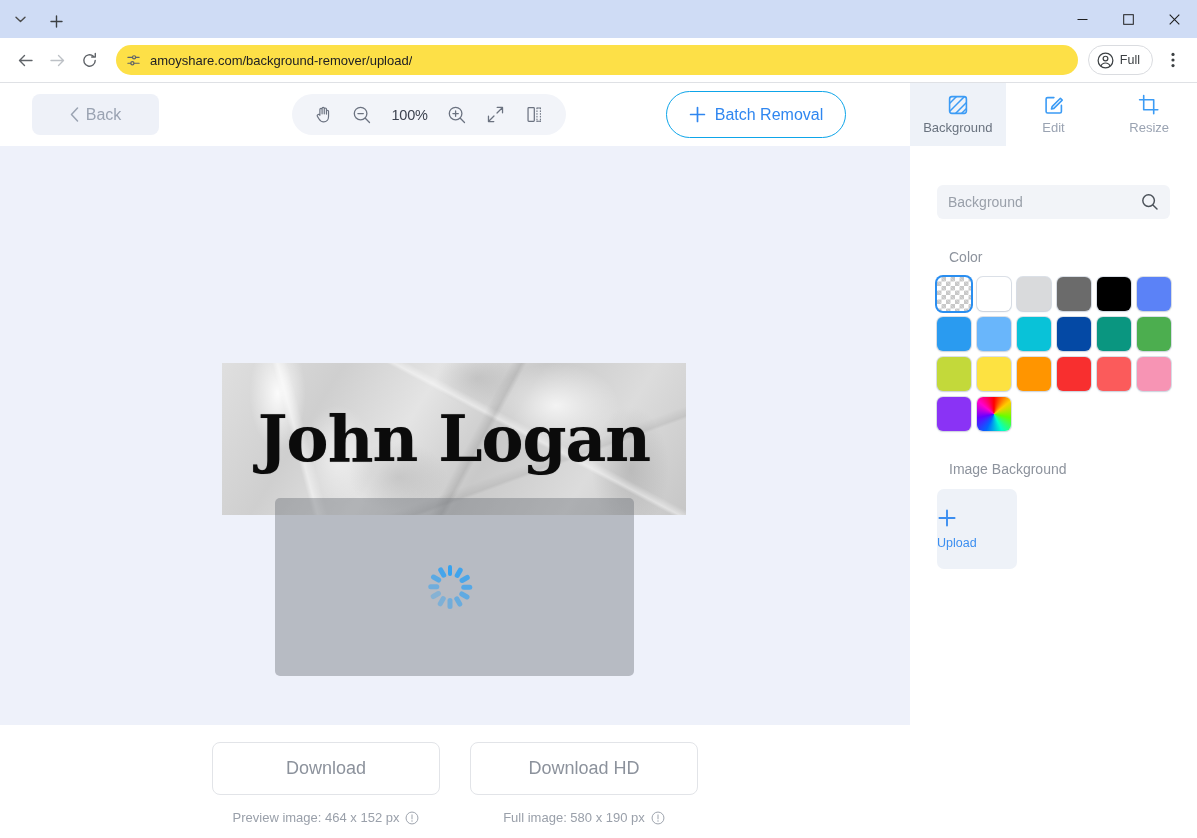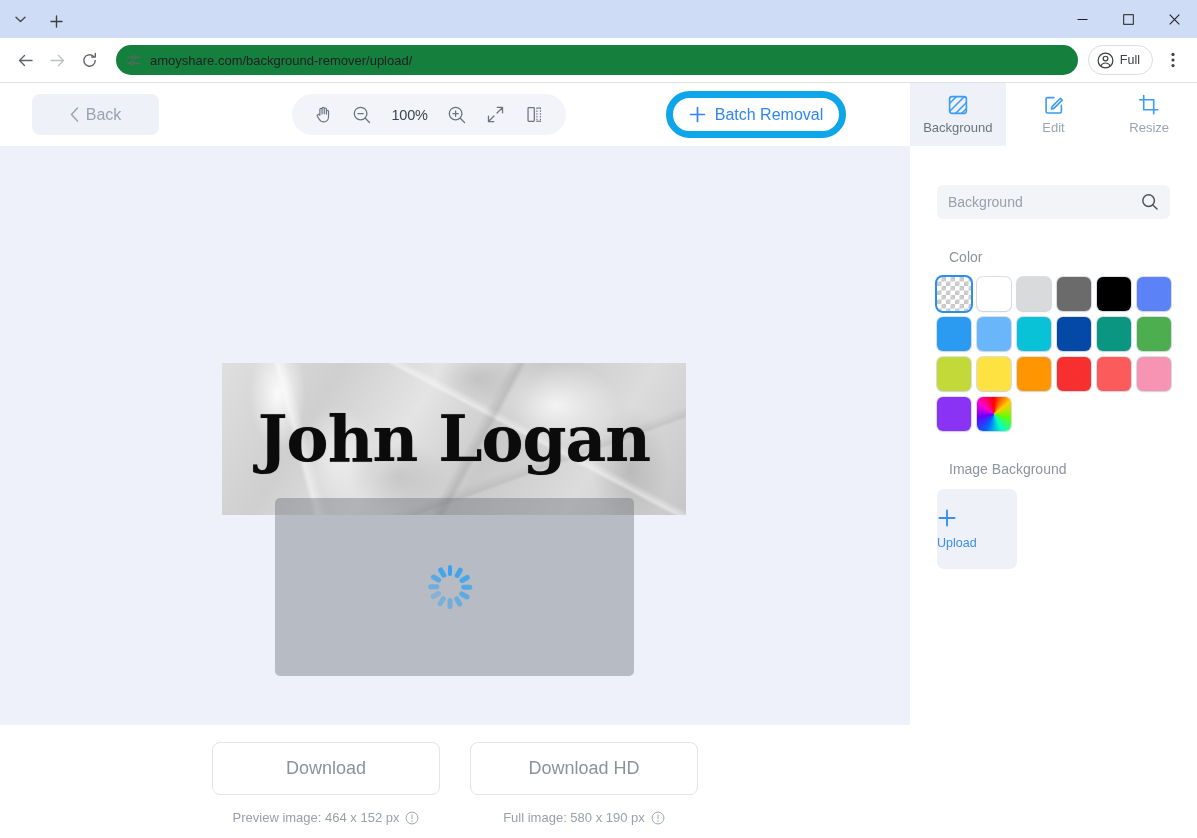--- a/index.html
+++ b/index.html
@@ -91,21 +91,21 @@
     width: 30px; height: 30px;
     display: flex; align-items: center; justify-content: center;
     border-radius: 50%;
     color: #5f6368;
     flex: 0 0 auto;
   }
   .nav-btn.disabled { color: #bdc1c6; }
   .omnibox {
     flex: 1 1 auto;
     height: 30px;
-    background: #15803d;
+    background: #fde047;
     border-radius: 16px;
     display: flex;
     align-items: center;
     margin: 0 8px 0 10px;
     padding: 0 14px 0 10px;
     gap: 9px;
   }
   .omnibox-url {
     font-size: 13px;
     color: #202124;
@@ -179,21 +179,21 @@
     font-size: 14.5px;
     color: #3d4350;
     width: 44px;
     text-align: center;
     letter-spacing: -0.2px;
   }
   .batch-btn {
     position: absolute;
     left: 666px;
     width: 180px; height: 47px;
-    border: 7px solid #0ea5e9;
+    border: 1px solid #0ea5e9;
     border-radius: 24px;
     display: flex;
     align-items: center;
     justify-content: center;
     gap: 9px;
     color: #2f86f0;
     font-size: 16px;
     background: #ffffff;
   }
   .mode-tabs {

